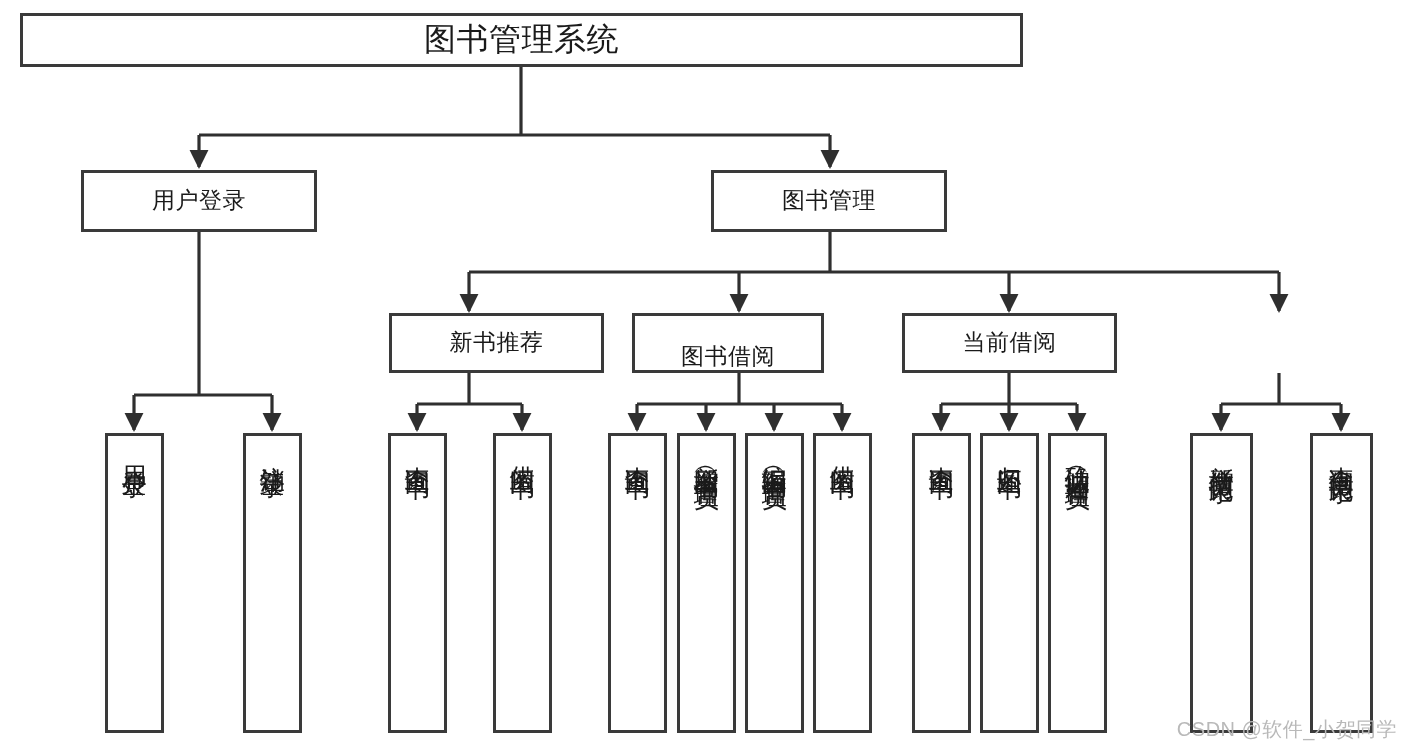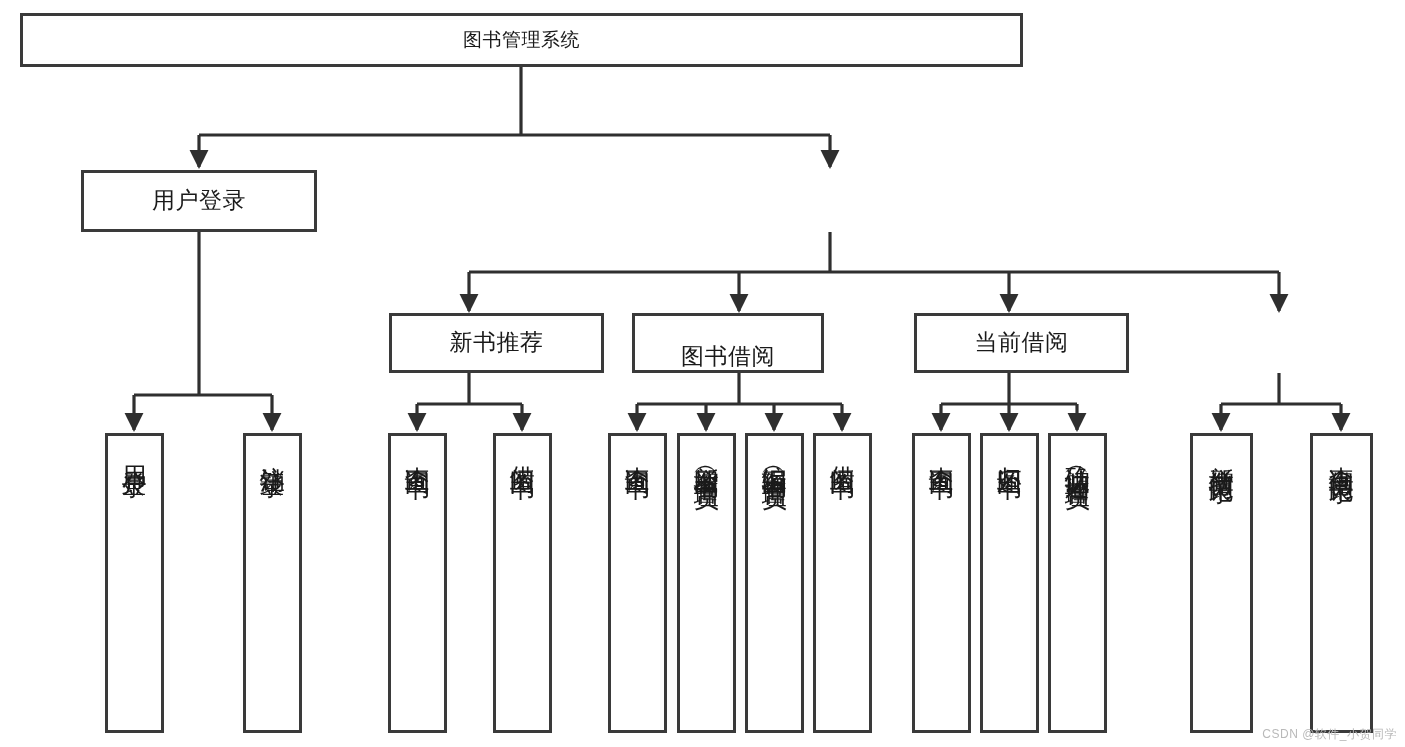--- a/index.html
+++ b/index.html
@@ -38,39 +38,39 @@
     text-align:center;
     line-height:1.12;
     letter-spacing:0.5px;
     white-space:nowrap;
   }
   
   .node.h .lbl{
     writing-mode:horizontal-tb;
     font-size:23px;
   }
-  .node.root .lbl{font-size:19px;}
+  .node.root .lbl{font-size:32px;}
   
   .node.v{
     align-items:flex-start;
     padding-top:10px;
   }
   .node.v .lbl{
     writing-mode:vertical-rl;
     text-orientation:upright;
     font-size:25px;
     line-height:1.05;
     letter-spacing:3px;
     white-space:pre-line;
   }
   .wm{
     position:absolute;
     right:8px;
     bottom:4px;
-    font-size:12px;
+    font-size:20px;
     color:#b9b9b9;
     letter-spacing:0.5px;
     z-index:5;
     white-space:nowrap;
   }
 </style>
 </head>
 <body>
 
 <div id="canvas">
@@ -125,28 +125,31 @@
     </g>
   </svg>
 
   <div class="node h root" style="left:20px; top:13px; width:1003px; height:54px;">
     <span class="lbl">图书管理系统</span>
   </div>
 
   <div class="node h" style="left:81px; top:170px; width:236px; height:62px;">
     <span class="lbl">用户登录</span>
   </div>
+  <div class="node h" style="left:711px; top:170px; width:236px; height:62px;">
+    <span class="lbl">图书管理</span>
+  </div>
 
   <div class="node h" style="left:362px; top:313px; width:215px; height:60px;margin-left:27px;">
     <span class="lbl">新书推荐</span>
   </div>
   <div class="node h" style="left:632px; top:313px; width:192px; height:60px;align-items:flex-end;">
     <span class="lbl">图书借阅</span>
   </div>
-  <div class="node h" style="left:902px; top:313px; width:215px; height:60px;margin-left:12px;">
+  <div class="node h" style="left:902px; top:313px; width:215px; height:60px;">
     <span class="lbl">当前借阅</span>
   </div>
 
   <div class="node v" style="left:105px; top:433px; width:59px; height:300px;">
     <span class="lbl">用户登录</span>
   </div>
   <div class="node v" style="left:243px; top:433px; width:59px; height:300px;">
     <span class="lbl">注销登录</span>
   </div>
 

